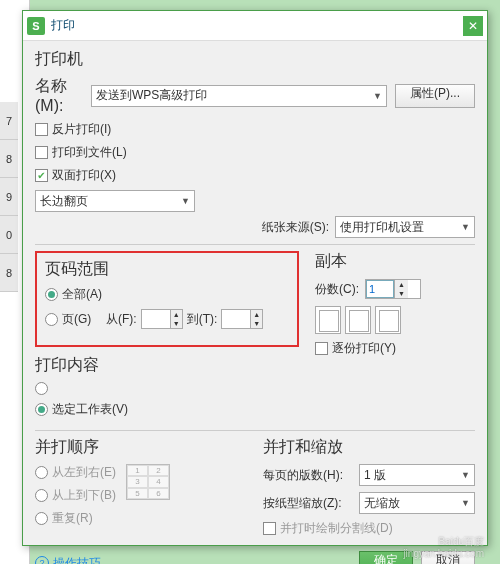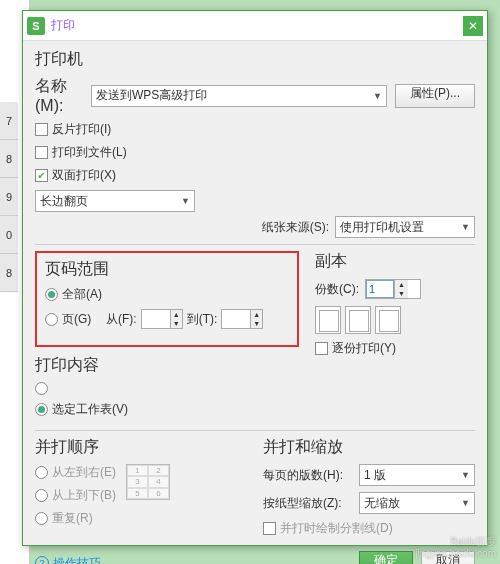--- a/index.html
+++ b/index.html
@@ -2,21 +2,21 @@
 <html><head>
 <meta charset="utf-8">
 <style>
 * { box-sizing: border-box; margin: 0; padding: 0; font-family: "Microsoft YaHei", "SimSun", sans-serif; }
 body { background: #b8e0b8; width: 500px; height: 564px; position: relative; font-size: 12px; }
 .sheet-bg { position: absolute; left: 0; top: 0; width: 30px; height: 564px; background: #fff; border-right: 1px solid #ccc; }
 .row-head { position: absolute; left: 0; width: 18px; height: 38px; background: #e8e8e8; border-bottom: 1px solid #ccc; text-align: center; line-height: 38px; font-size: 11px; color: #333; }
 .dialog { position: absolute; left: 22px; top: 10px; width: 466px; height: 536px; background: #f0f0f0; border: 1px solid #4a9e4a; box-shadow: 2px 2px 8px rgba(0,0,0,0.3); }
 .titlebar { height: 30px; background: #fff; border-bottom: 1px solid #ddd; display: flex; align-items: center; padding: 0 4px; }
 .app-icon { width: 18px; height: 18px; background: #4CAF50; color: #fff; font-size: 11px; font-weight: bold; display: flex; align-items: center; justify-content: center; border-radius: 2px; margin-right: 6px; }
-.title-text { flex: 1; font-size: 12px; color: #8b5cf6; }
+.title-text { flex: 1; font-size: 12px; color: #0c4a6e; }
 .close-btn { width: 20px; height: 20px; background: #4CAF50; color: #fff; display: flex; align-items: center; justify-content: center; cursor: pointer; font-size: 12px; }
 .content { padding: 8px 12px 10px 12px; color: #333; }
 .section-title { font-size: 16px; margin-bottom: 6px; color: #333; }
 .row { display: flex; align-items: center; margin-bottom: 6px; min-height: 22px; }
 .label { width: 56px; font-size: 16px; }
 .select, .dropdown { flex: 1; height: 22px; border: 1px solid #aaa; background: #fff; padding: 0 4px; font-size: 12px; display: flex; align-items: center; justify-content: space-between; cursor: pointer; }
 .select .arrow, .dropdown .arrow { font-size: 9px; color: #555; }
 .btn { height: 24px; padding: 0 14px; border: 1px solid #aaa; background: linear-gradient(#fdfdfd,#e8e8e8); font-size: 12px; cursor: pointer; margin-left: 8px; display: flex; }
 .btn-primary { background: linear-gradient(#6ac06a,#4CAF50); color: #fff; border: 1px solid #3d8b3d; }
 .two-col { display: flex; gap: 16px; }
@@ -35,21 +35,21 @@
 .spinner .spins div { flex: 1; border-left: 1px solid #aaa; font-size: 7px; text-align: center; line-height: 9px; cursor: pointer; background: #eee; }
 .disabled { color: #999; }
 .collate-icons { display: flex; gap: 4px; margin: 6px 0; }
 .coll { width: 26px; height: 28px; border: 1px solid #aaa; background: #fff; position: relative; font-size: 9px; padding: 14px 0 0 14px; }
 .coll::before { content: ""; position: absolute; left: 3px; top: 3px; width: 18px; height: 20px; border: 1px solid #aaa; background: #fff; }
 .keypad { width: 44px; height: 36px; border: 1px solid #bbb; background: #f7f7f7; display: grid; grid-template-columns: 1fr 1fr; grid-template-rows: 1fr 1fr 1fr; font-size: 8px; color: #aaa; }
 .keypad div { border: 1px solid #ddd; display: flex; align-items: center; justify-content: center; }
 .footer { display: flex; align-items: center; margin-top: 8px; }
 .tips { color: #1e88e5; font-size: 12px; display: flex; align-items: center; gap: 4px; cursor: pointer; }
 .tips-icon { width: 14px; height: 14px; border: 1.5px solid #1e88e5; border-radius: 50%; display: flex; align-items: center; justify-content: center; font-size: 9px; color: #1e88e5; }
-.watermark { position: absolute; right: 4px; bottom: 4px; color: rgba(255,255,255,0.6); font-size: 10px; text-align: right; line-height: 12px; text-shadow: 0 0 2px rgba(0,0,0,0.4); }
+.watermark { position: absolute; right: 16px; bottom: 4px; color: rgba(255,255,255,0.6); font-size: 10px; text-align: right; line-height: 12px; text-shadow: 0 0 2px rgba(0,0,0,0.4); }
 </style>
 </head>
 <body>
 
 <div class="sheet-bg">
   <div class="row-head" style="top:102px">7</div>
   <div class="row-head" style="top:140px">8</div>
   <div class="row-head" style="top:178px">9</div>
   <div class="row-head" style="top:216px">0</div>
   <div class="row-head" style="top:254px">8</div>

